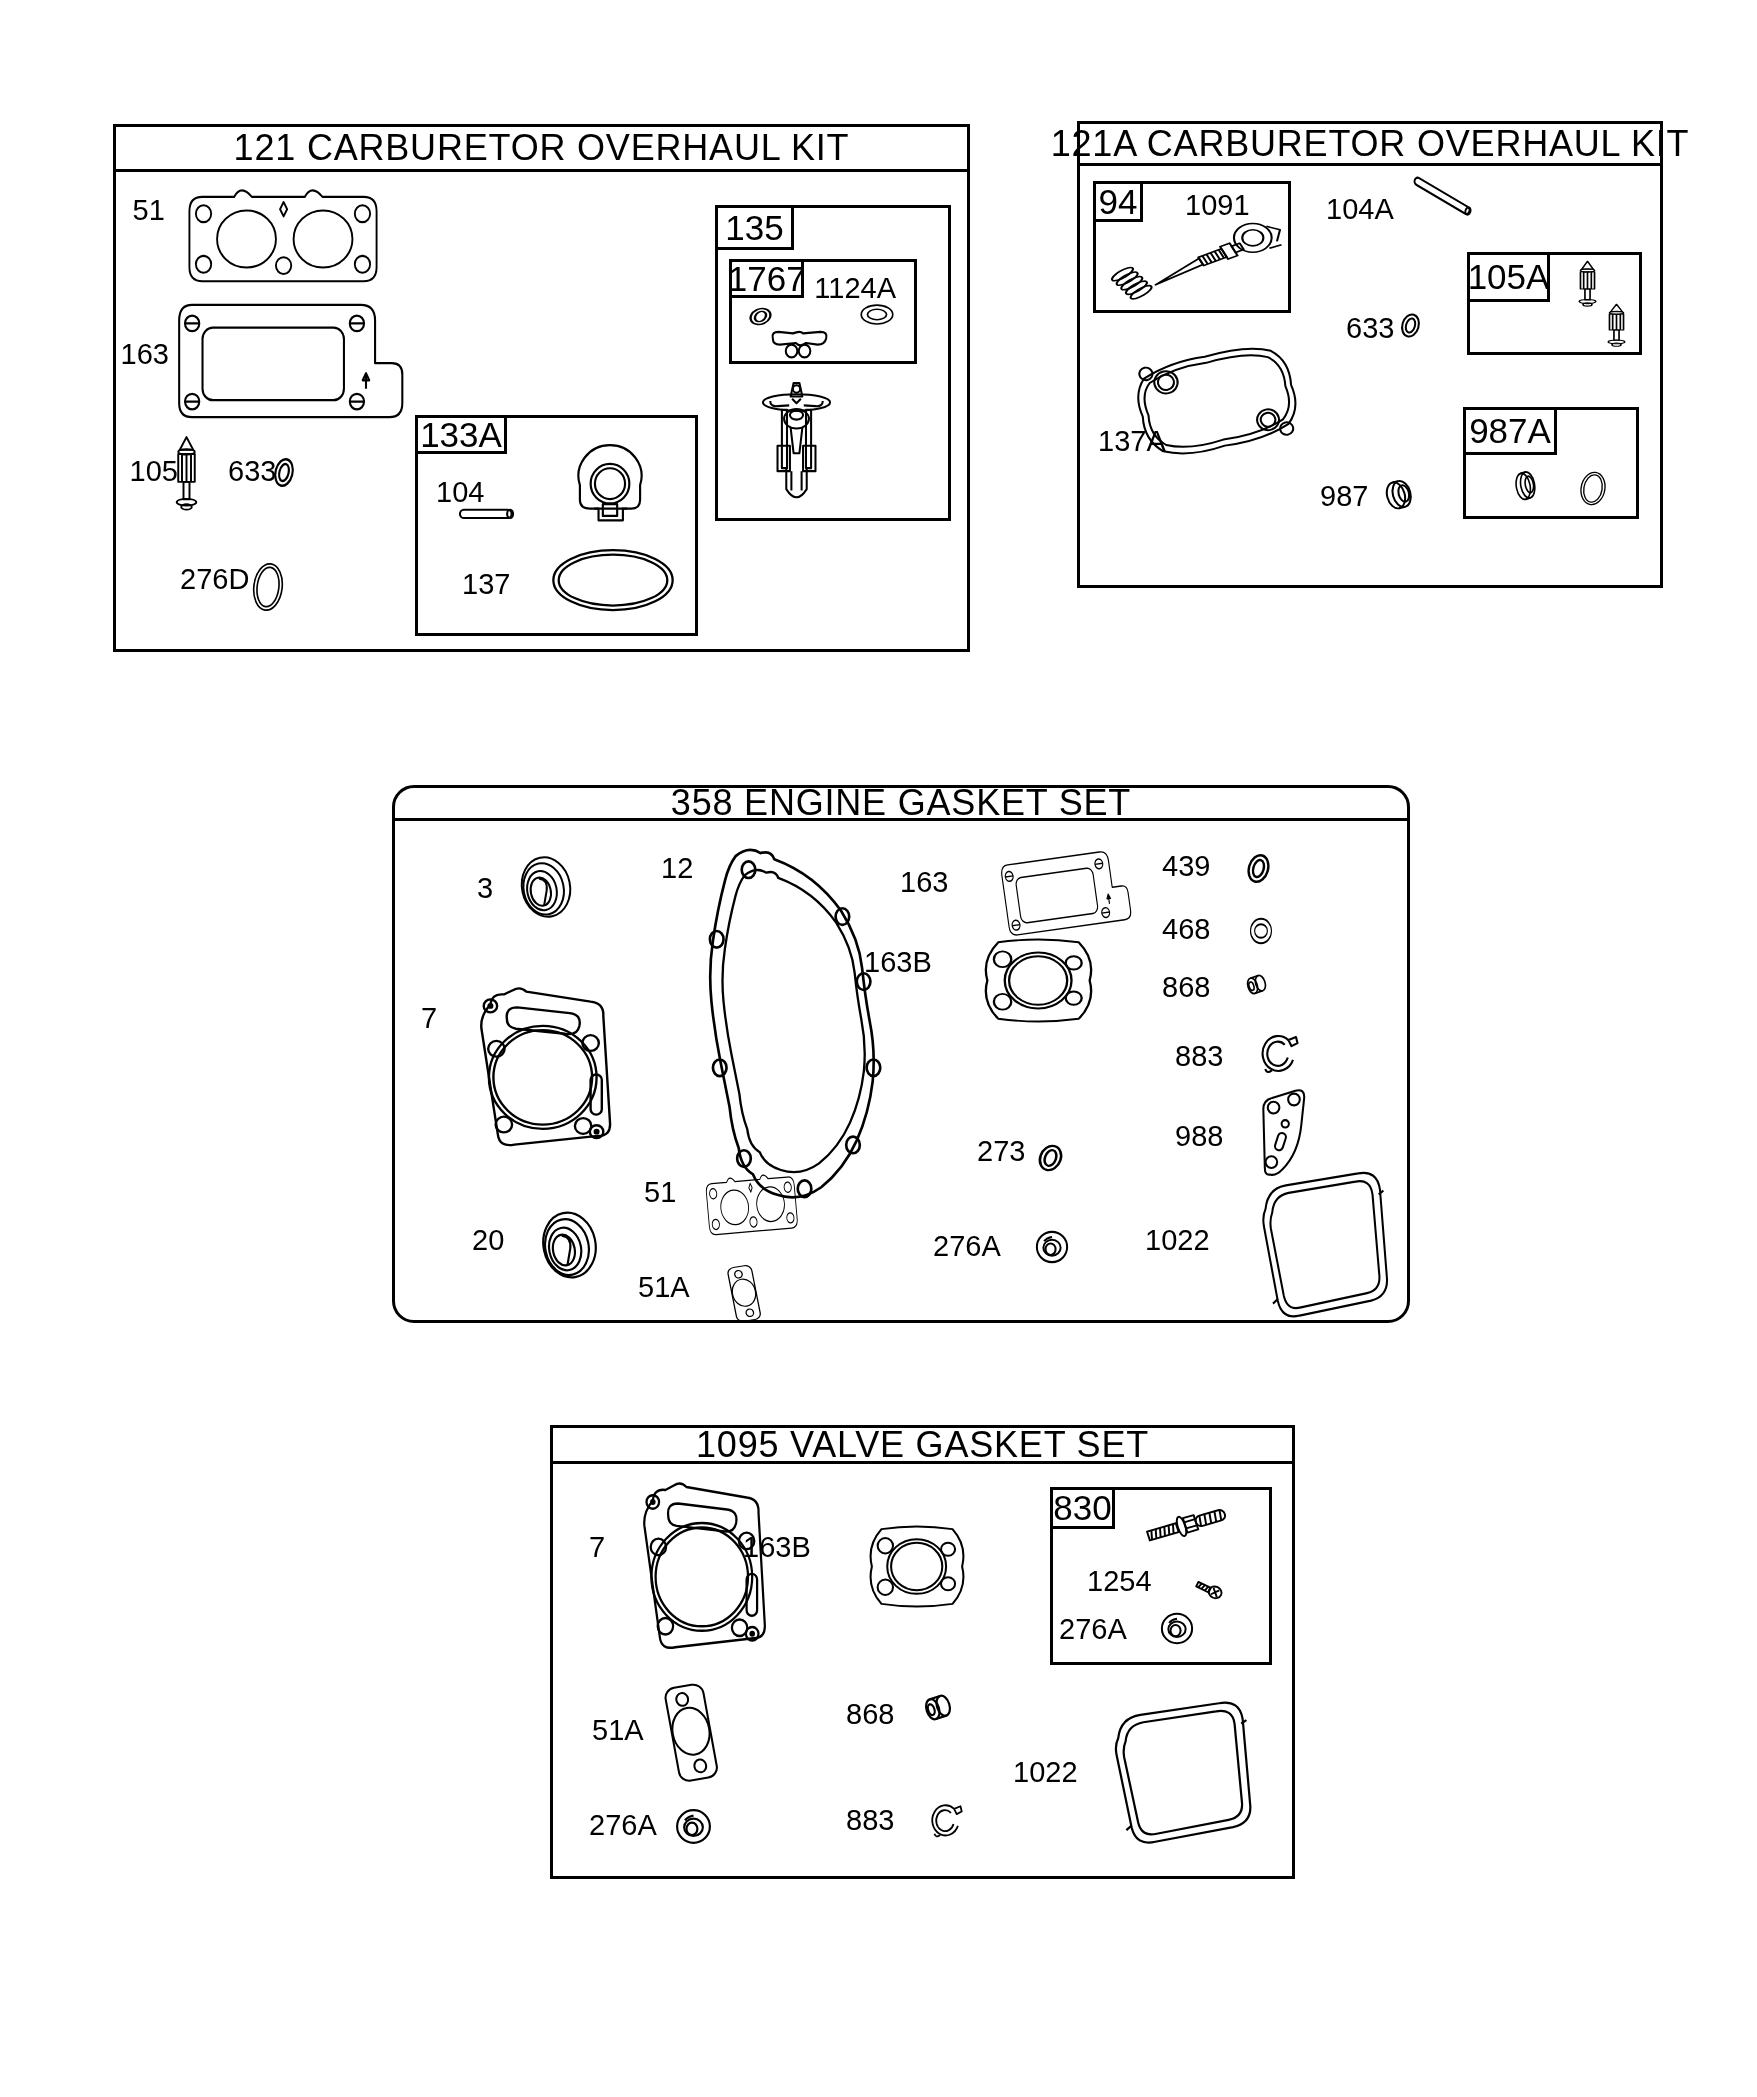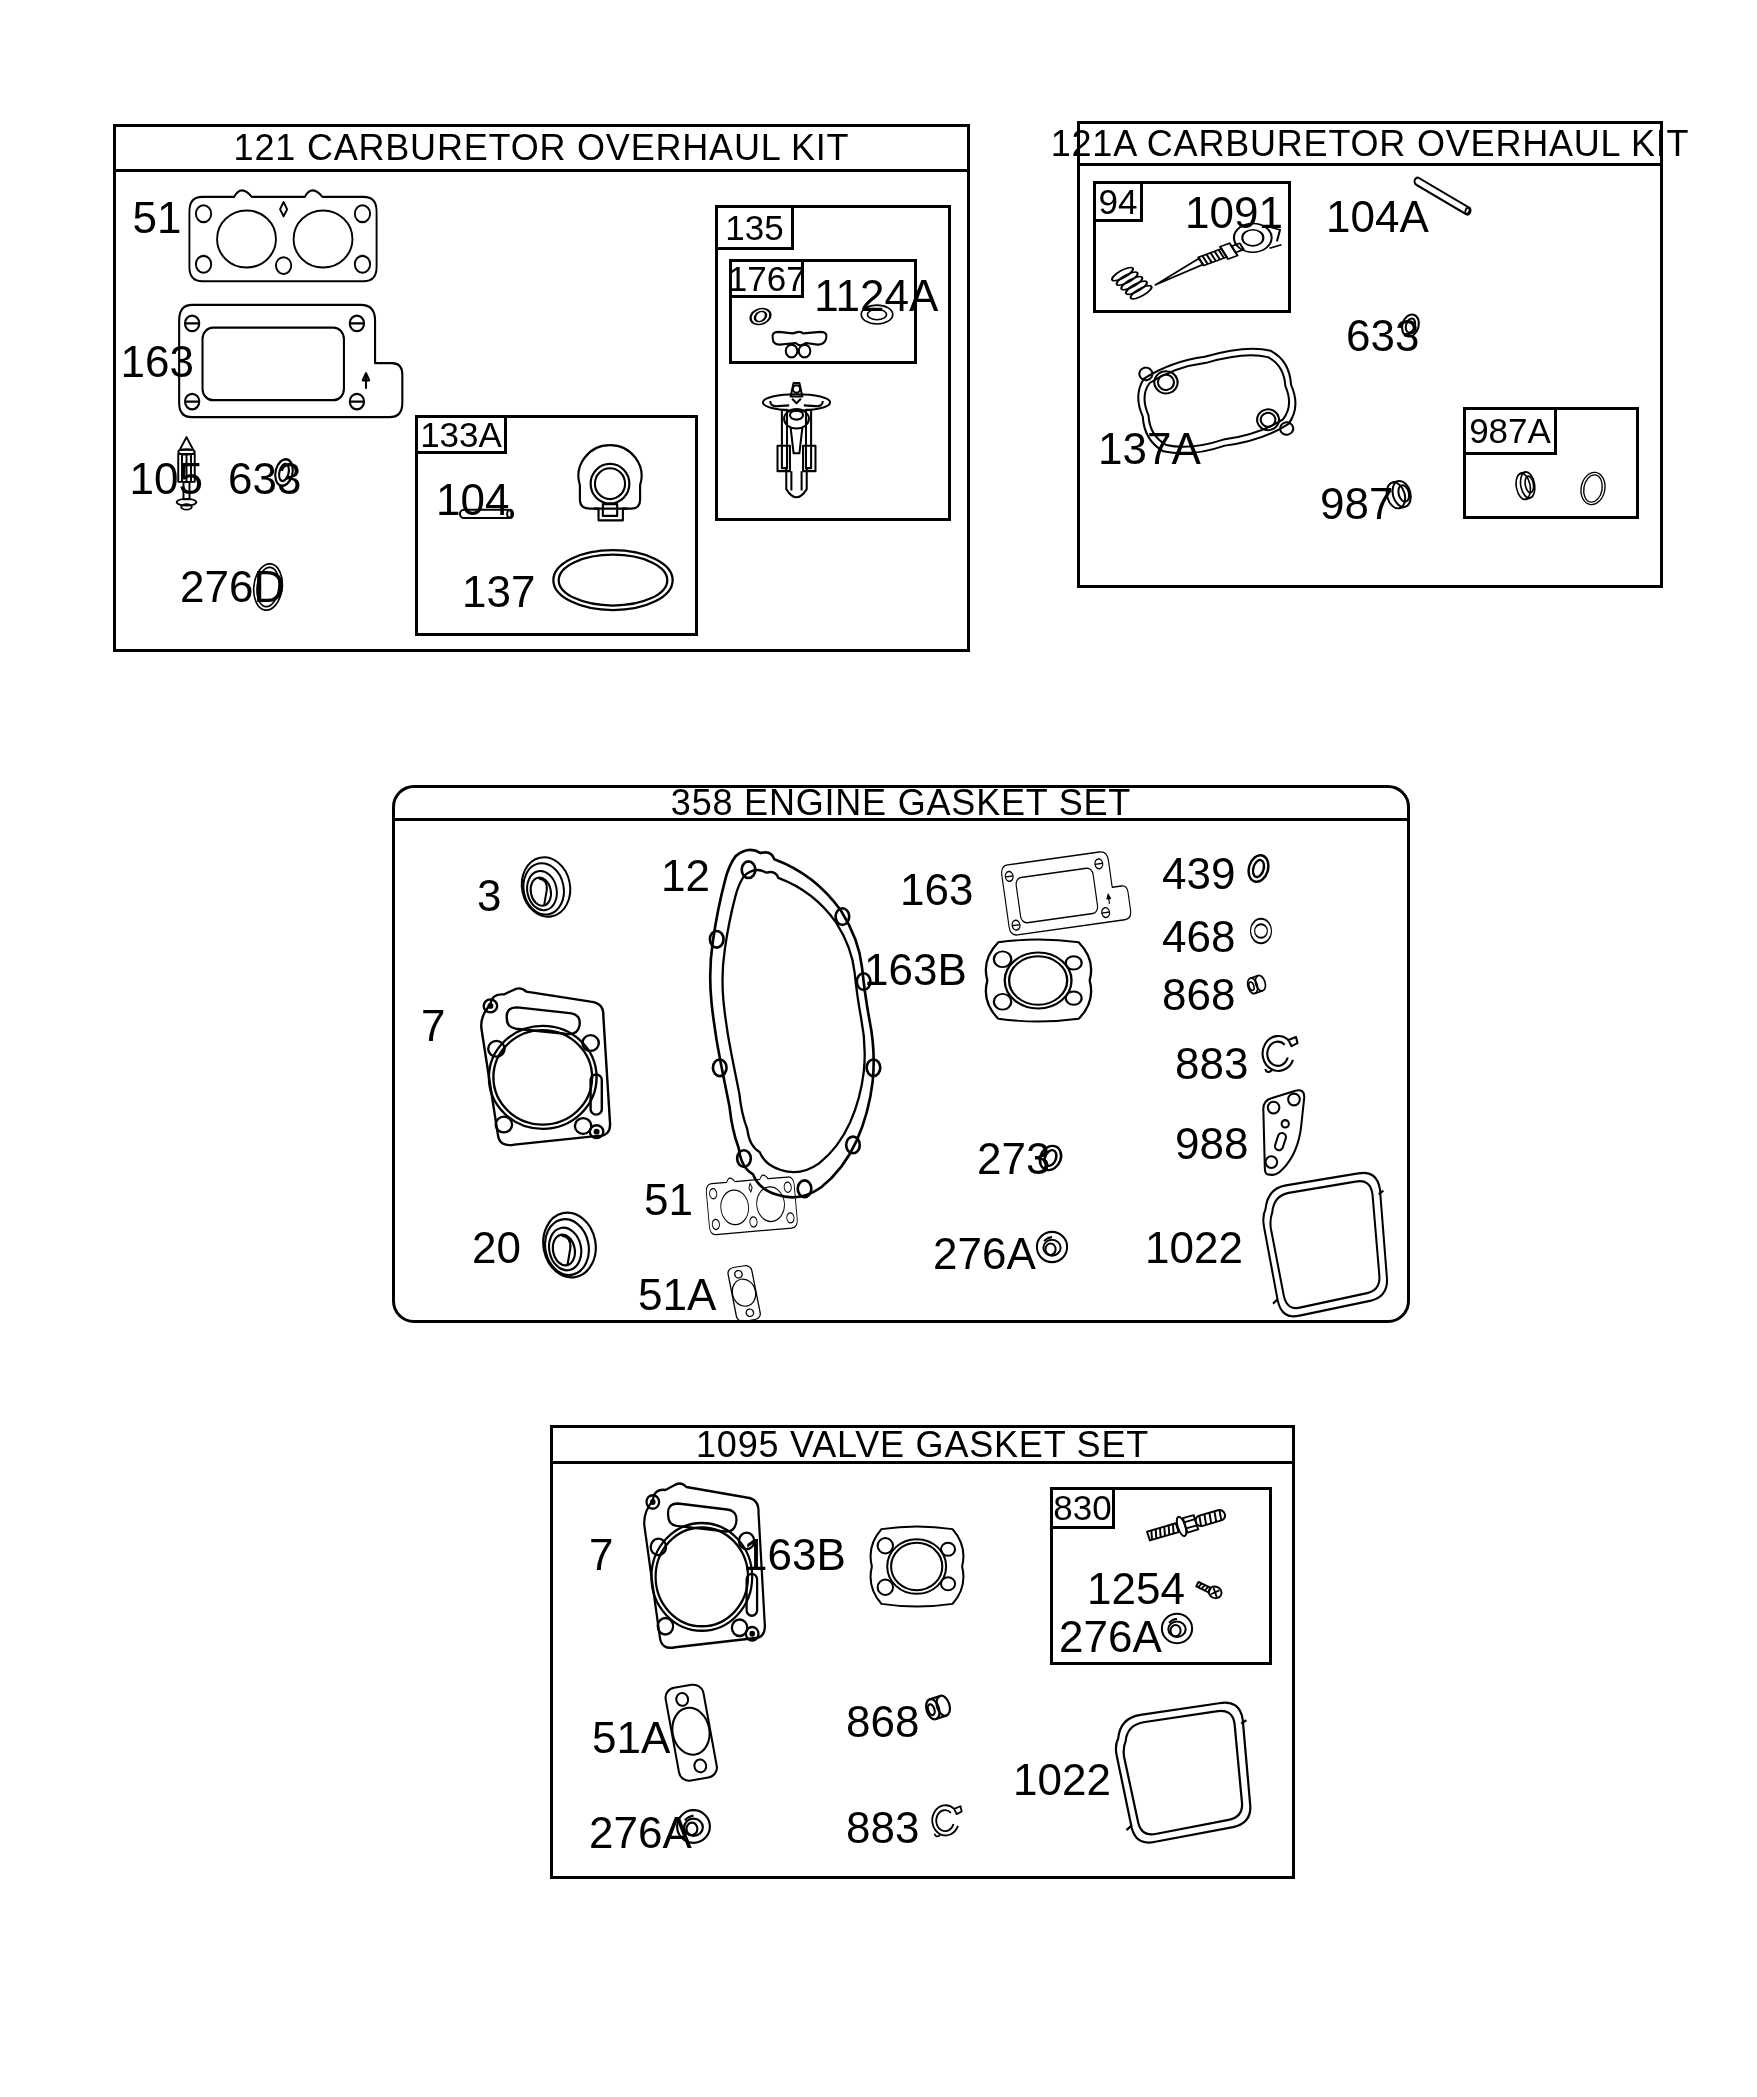--- a/index.html
+++ b/index.html
@@ -2,21 +2,21 @@
 <html style="font-size:12px"><head>
 <meta charset="utf-8">
 <style>
   html,body{margin:0;padding:0;background:#fff;}
   .page{position:relative;width:1757px;height:2097px;background:#ffffff;
         font-family:"Liberation Sans", sans-serif;color:#000;}
   .kit{position:absolute;border:3.8px solid #000;background:#fff;box-sizing:border-box;}
   .kit-title{position:absolute;left:0;right:0;top:0;border-bottom:3.8px solid #000;
              display:flex;align-items:center;justify-content:center;
              font-size:36px;letter-spacing:0.8px;white-space:nowrap;}
-  .lbl{position:absolute;font-size:44px;line-height:1.05;white-space:nowrap;}
+  .lbl{position:absolute;font-size:29px;line-height:1.05;white-space:nowrap;}
   .subbox{position:absolute;border:3px solid #000;box-sizing:border-box;background:#fff;}
   .tab{position:absolute;left:0;top:0;border-right:3px solid #000;border-bottom:3px solid #000;
        display:flex;align-items:center;justify-content:center;font-size:35px;background:#fff;box-sizing:border-box;}
   .part{position:absolute;overflow:visible;}
 </style>
 </head>
 <body>
 
 <svg width="0" height="0" style="position:absolute" aria-hidden="true">
   <defs>
@@ -365,20 +365,29 @@
       <svg class="part" style="left:9px;top:32px;width:181px;height:92px;" viewBox="0 0 240 160" preserveAspectRatio="none">
           <use href="#s-spring1091"></use>
         </svg>
     </div>
 
     <span class="lbl" style="left:246px;top:70px;">104A</span>
     <svg class="part" style="left:327px;top:47px;width:71px;height:51px;" viewBox="0 0 100 62" preserveAspectRatio="none">
         <use href="#s-rod"></use>
       </svg>
 
+    <div class="subbox" style="left:387px;top:128px;width:175px;height:103px;">
+      <div class="tab" style="width:80px;height:47px;">105A</div>
+      <svg class="part" style="left:106px;top:4.5px;width:23px;height:47px;" viewBox="0 0 36 112" preserveAspectRatio="none">
+          <use href="#s-needle"></use>
+        </svg>
+      <svg class="part" style="left:135px;top:48px;width:23px;height:44px;" viewBox="0 0 36 112" preserveAspectRatio="none">
+          <use href="#s-needle"></use>
+        </svg>
+    </div>
 
     <span class="lbl" style="left:266px;top:189px;">633</span>
     <svg class="part" style="left:319px;top:187px;width:23px;height:29px;" viewBox="0 0 34 44" preserveAspectRatio="none">
         <use href="#s-oring"></use>
       </svg>
 
     <svg class="part" style="left:39px;top:218px;width:190px;height:118px;" viewBox="0 0 260 170" preserveAspectRatio="none">
         <use href="#s-137A"></use>
       </svg>
     <span class="lbl" style="left:18px;top:302px;">137A</span>

